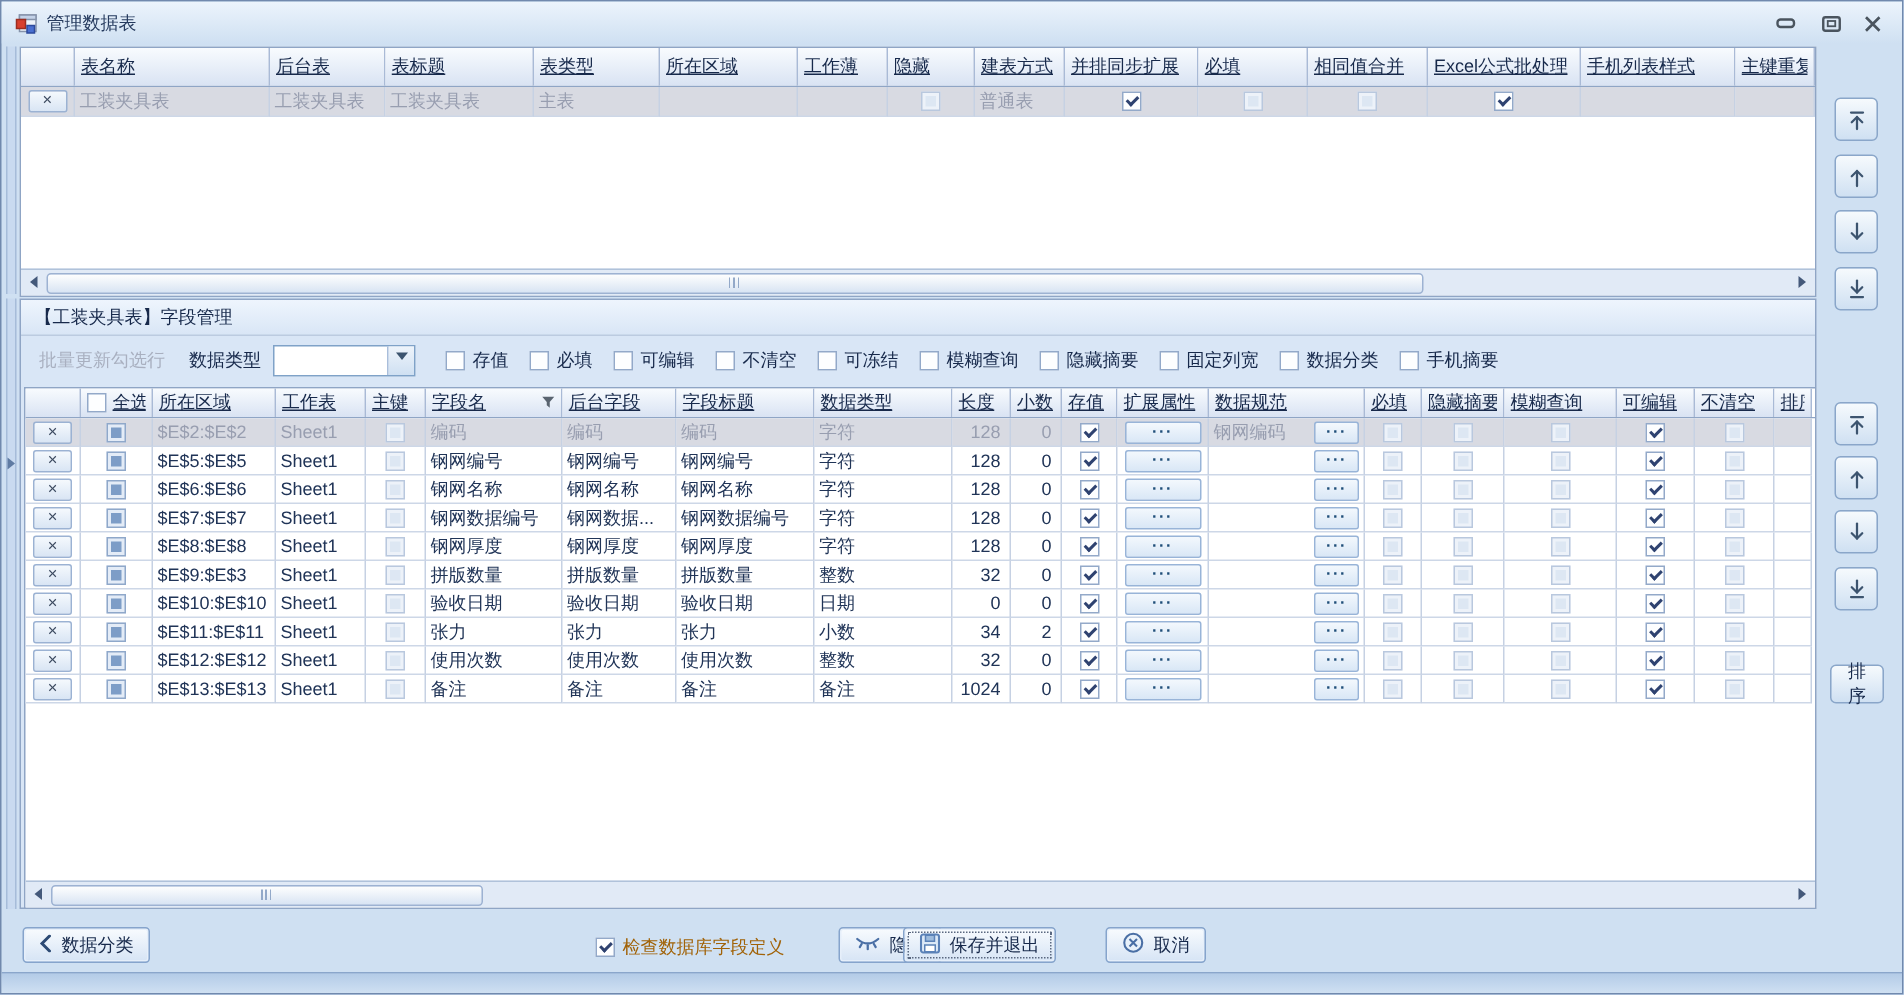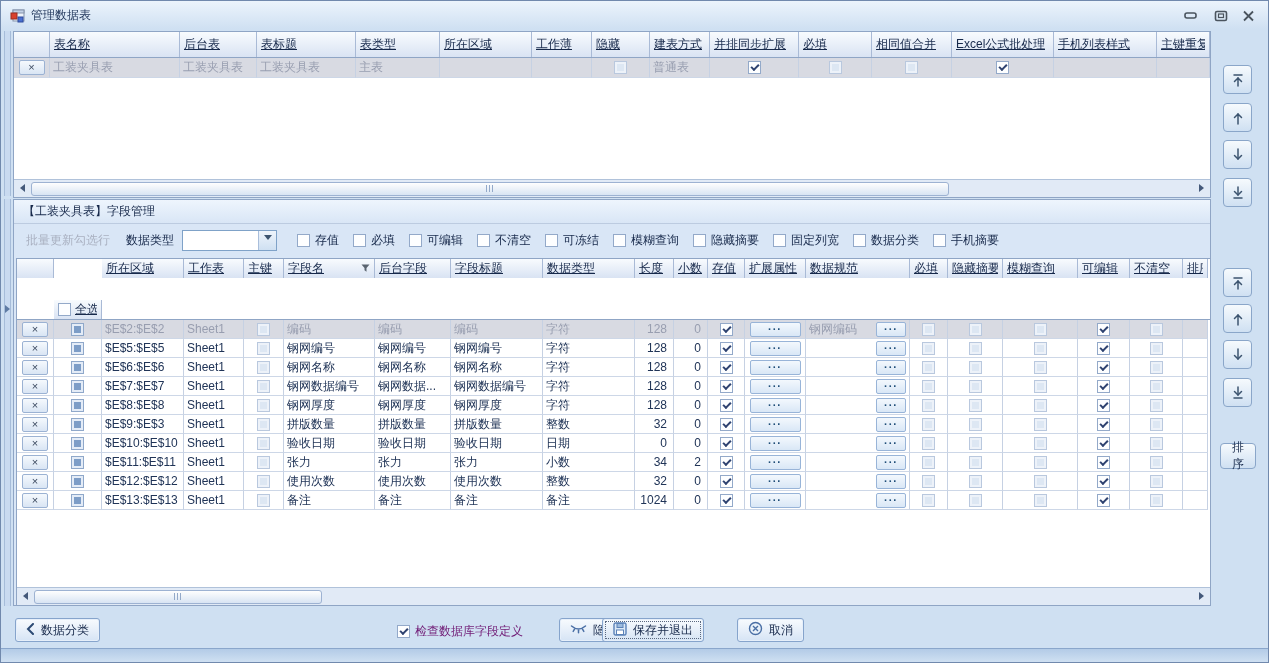--- a/index.html
+++ b/index.html
@@ -77,21 +77,21 @@
   .nav-btn{position:absolute;left:1222px;width:27px;height:27px;border:1px solid #8aa6c9;border-radius:4px;
            background:linear-gradient(#f6fafd,#cfe0f2);display:flex;align-items:center;justify-content:center;cursor:default;}
   .side-btn{position:absolute;left:1219px;width:36px;height:26px;border:1px solid #8aa6c9;border-radius:4px;
            background:linear-gradient(#f6fafd,#cfe0f2);color:#17294b;font-size:12px;cursor:default;
            display:flex;align-items:center;justify-content:center;font-family:inherit;}
   
   .btn{position:absolute;top:617px;height:24px;border:1px solid #86a4cc;border-radius:3px;
        background:linear-gradient(#f8fbfe,#d6e4f5);color:#17294b;display:inline-flex;align-items:center;
        gap:6px;padding:0 10px;font-size:12px;font-family:inherit;cursor:default;box-shadow:inset 0 0 0 1px #e6effa;}
   .btn.focus{outline:1px dotted #5a6880;outline-offset:-4px;}
-  .chk{position:absolute;display:inline-flex;align-items:center;gap:5px;color:#701a75;cursor:default;}
+  .chk{position:absolute;display:inline-flex;align-items:center;gap:5px;color:#a16207;cursor:default;}
   .bottom-strip{position:absolute;left:0;bottom:0;width:100%;height:13px;
        background:linear-gradient(#b3cbe7,#cfe0f2);border-top:1px solid #8aa6cb;}
   
   .edge{position:absolute;left:3px;width:7px;background:#c9daf0;border-left:1px solid #a6bcd9;border-right:1px solid #a6bcd9;box-sizing:border-box;}
   .collapse-arrow{position:absolute;left:4px;top:304px;width:0;height:0;border:4px solid transparent;border-left:5px solid #5f7ba3;}
   .grip-dots{position:absolute;left:508px;top:193px;width:16px;height:3px;
        background:repeating-linear-gradient(90deg,#8aa0c0 0 2px,transparent 2px 5px);}
 </style>
 </head>
 <body>
@@ -292,21 +292,21 @@
             <span class="tlab">手机摘要</span>
           </label>
         </span>
     </div>
     <div id="fieldGridWrap" class="gridwrap">
       <div>
           <div class="g-head">
             <div class="g-hc" style="width: 37px;">
               <span class="g-hlab"></span>
             </div>
-            <div class="g-hc" style="width: 48px; margin-top: 41px;">
+            <div class="g-hc" style="width: 48px;">
               <span class="cb off"></span>
               <span class="g-hlab u">全选</span>
             </div>
             <div class="g-hc" style="width: 82px;">
               <span class="g-hlab">所在区域</span>
             </div>
             <div class="g-hc" style="width: 60px;">
               <span class="g-hlab">工作表</span>
             </div>
             <div class="g-hc" style="width: 40px;">

